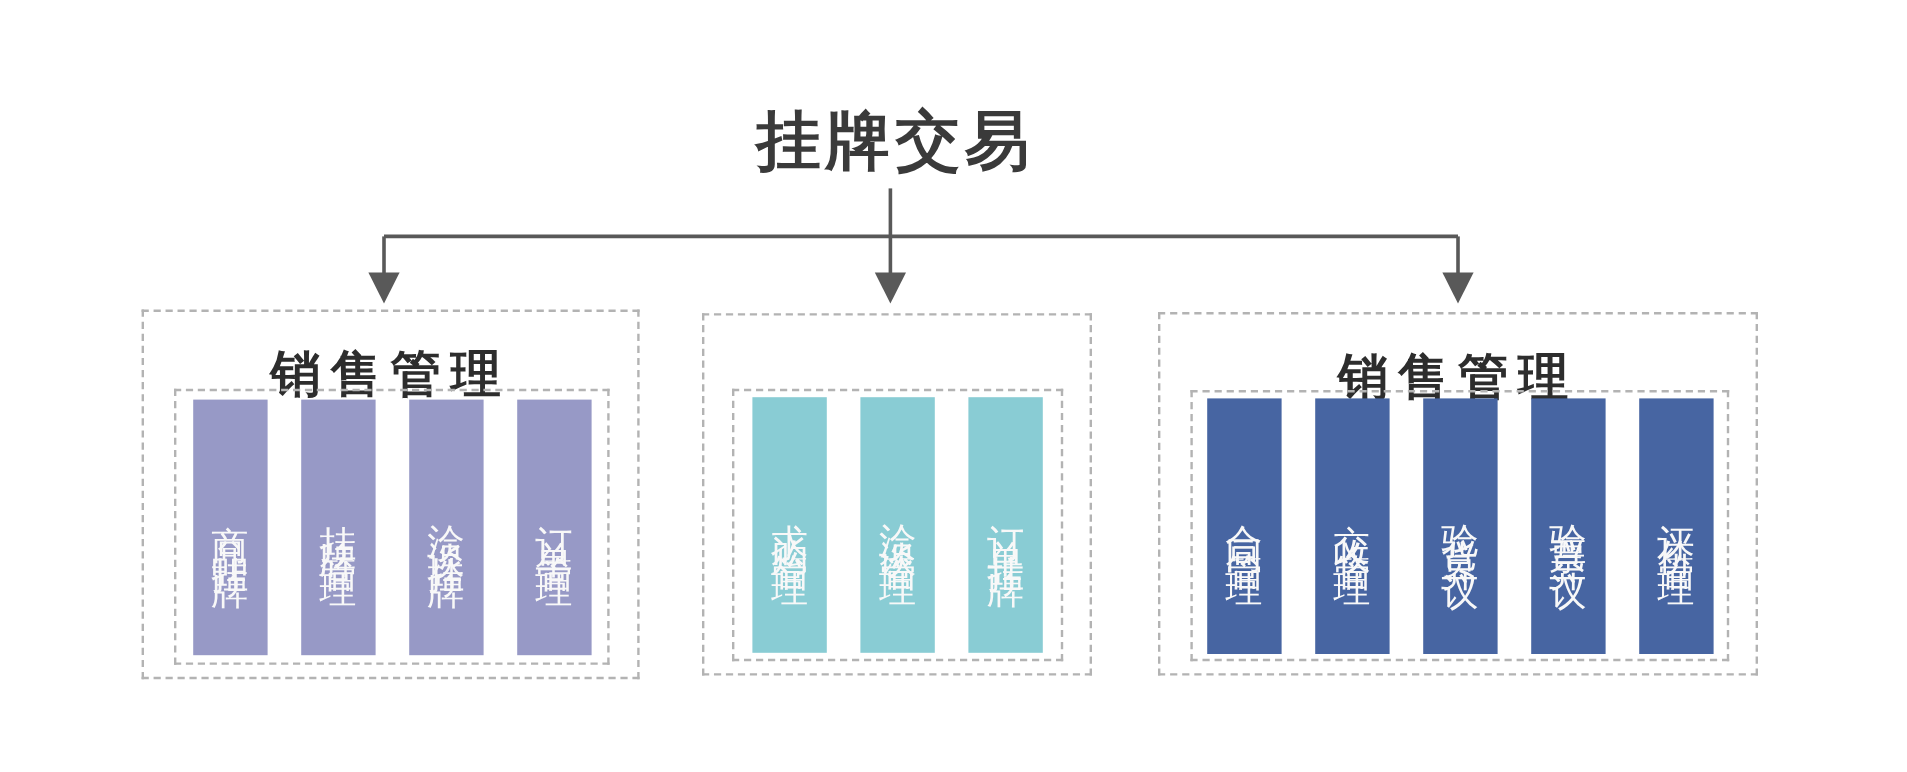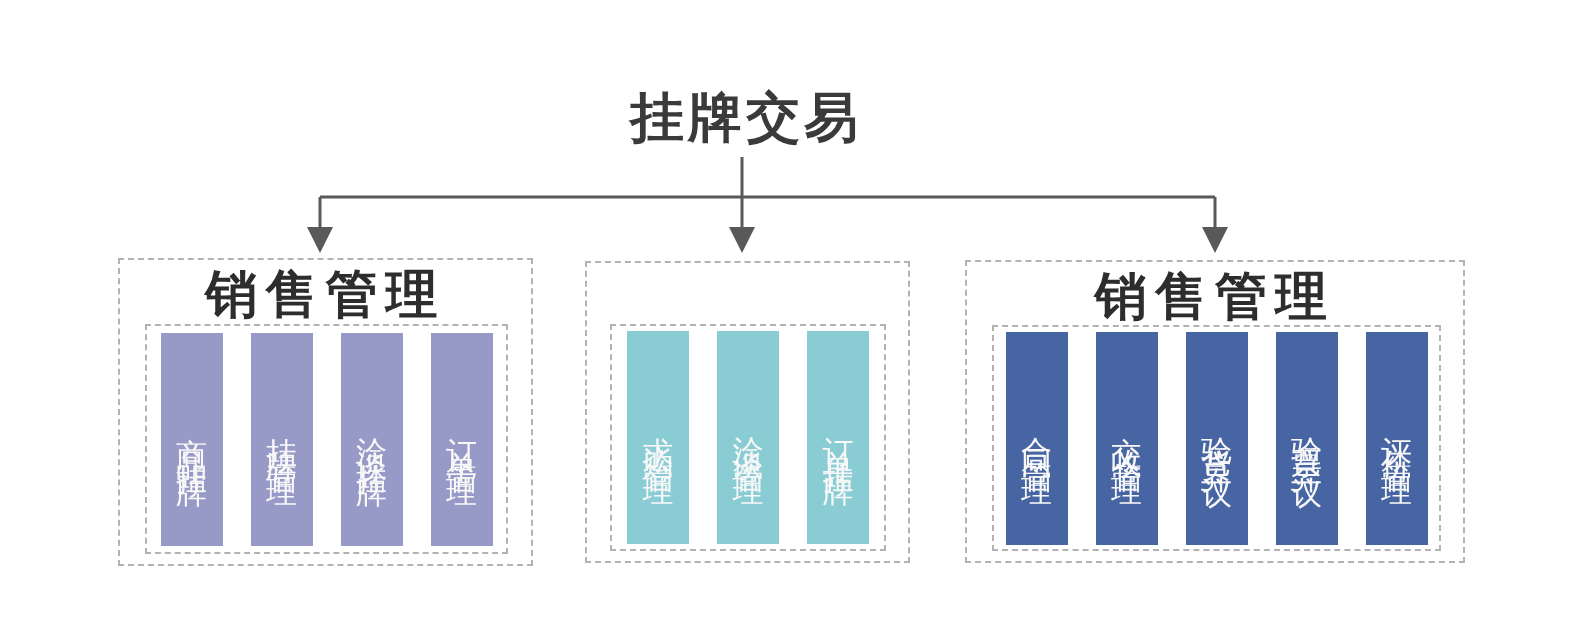--- a/index.html
+++ b/index.html
@@ -29,23 +29,23 @@
   .group{
     position:absolute;
     border:2px dashed #b3b3b3;
     box-sizing:border-box;
     background:#ffffff;
   }
   .g1{left:118px;top:258px;width:415px;height:308px;}
   .g2{left:585px;top:261px;width:325px;height:302px;}
   .g3{left:965px;top:260px;width:500px;height:303px;}
   .ghead{
-    margin-top:0;
+    margin-top:24px;
     text-align:center;
-    font-size:52px;
+    font-size:42px;
     font-weight:700;
     letter-spacing:8px;
     color:#2d2d2d;
     white-space:nowrap;
   }
   .inner{
     position:absolute;
     border:2px dashed #b3b3b3;
     box-sizing:border-box;
     display:flex;

